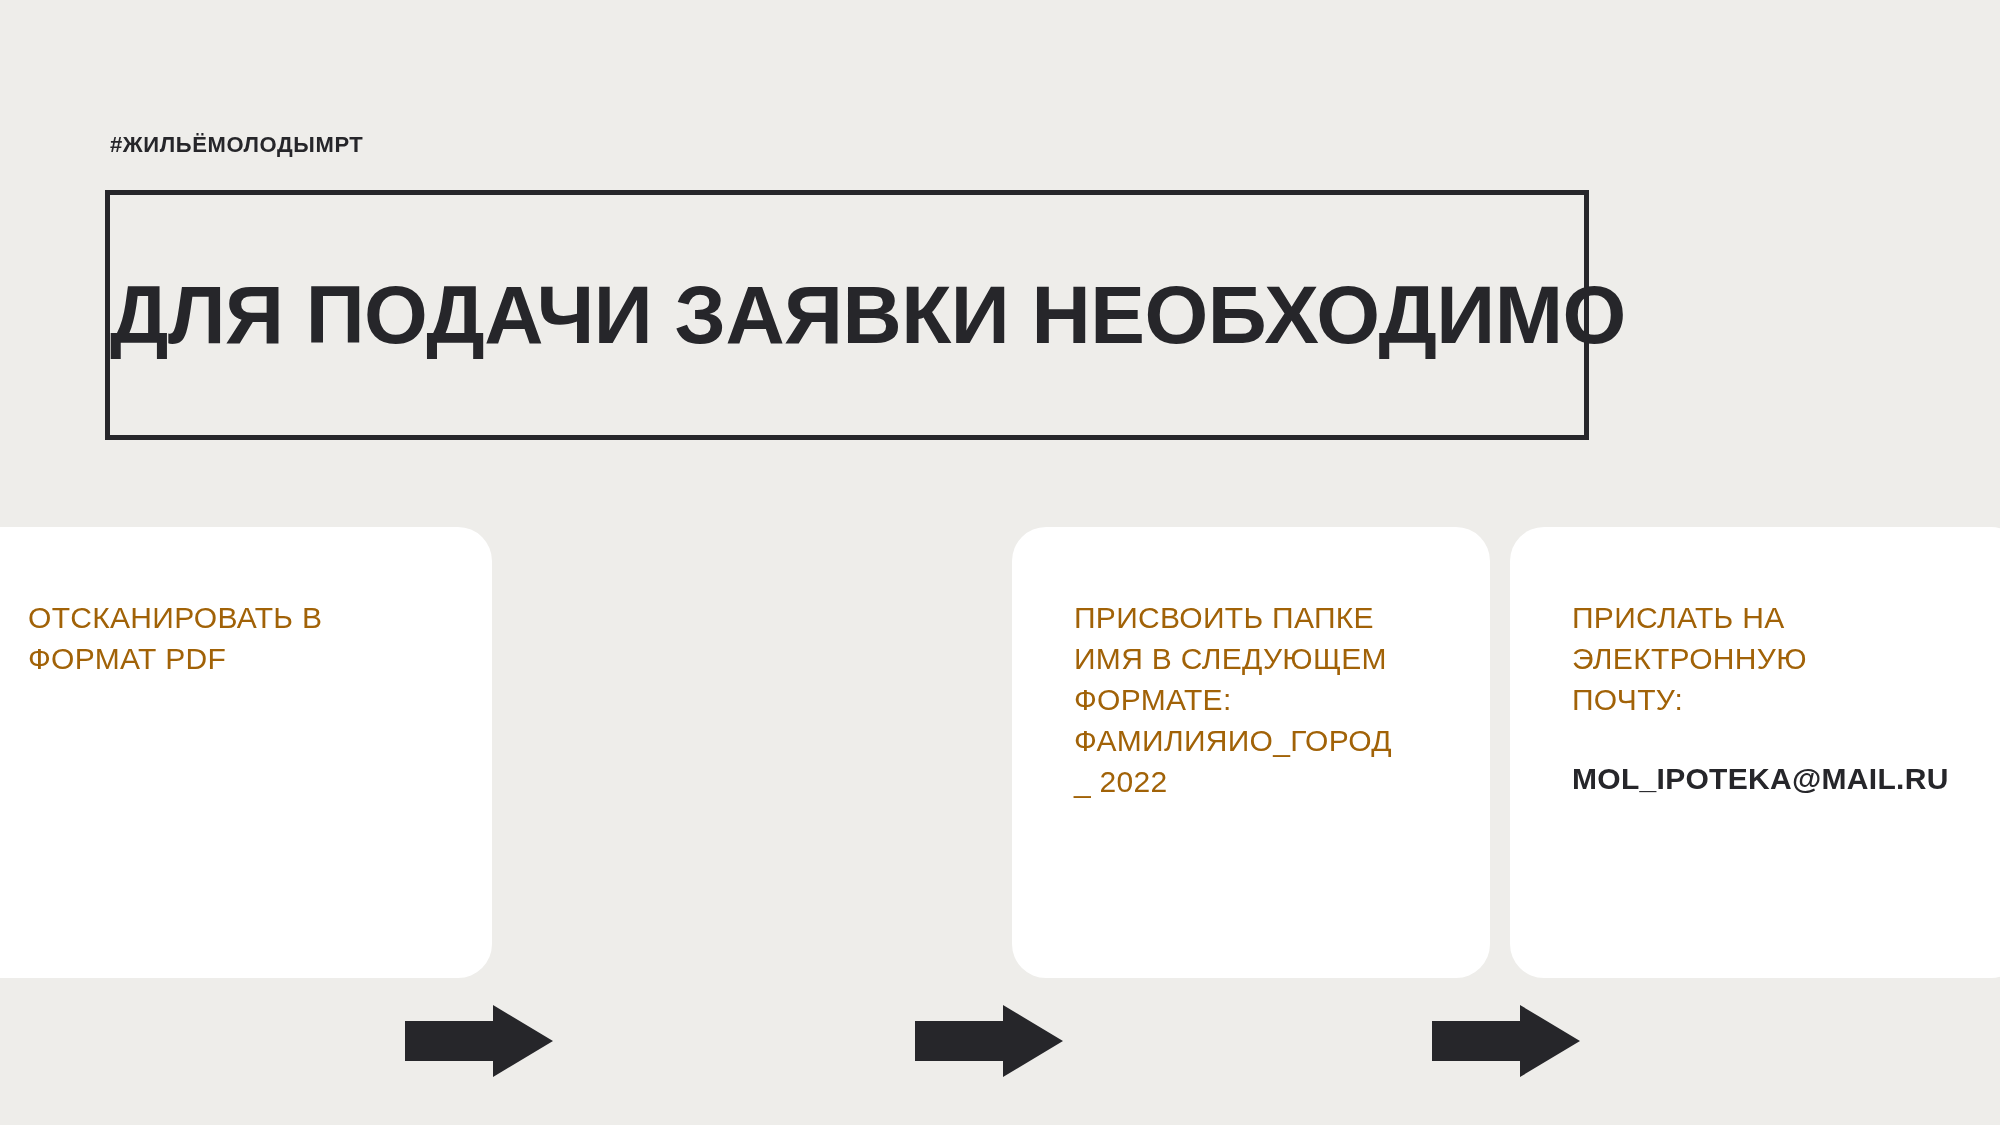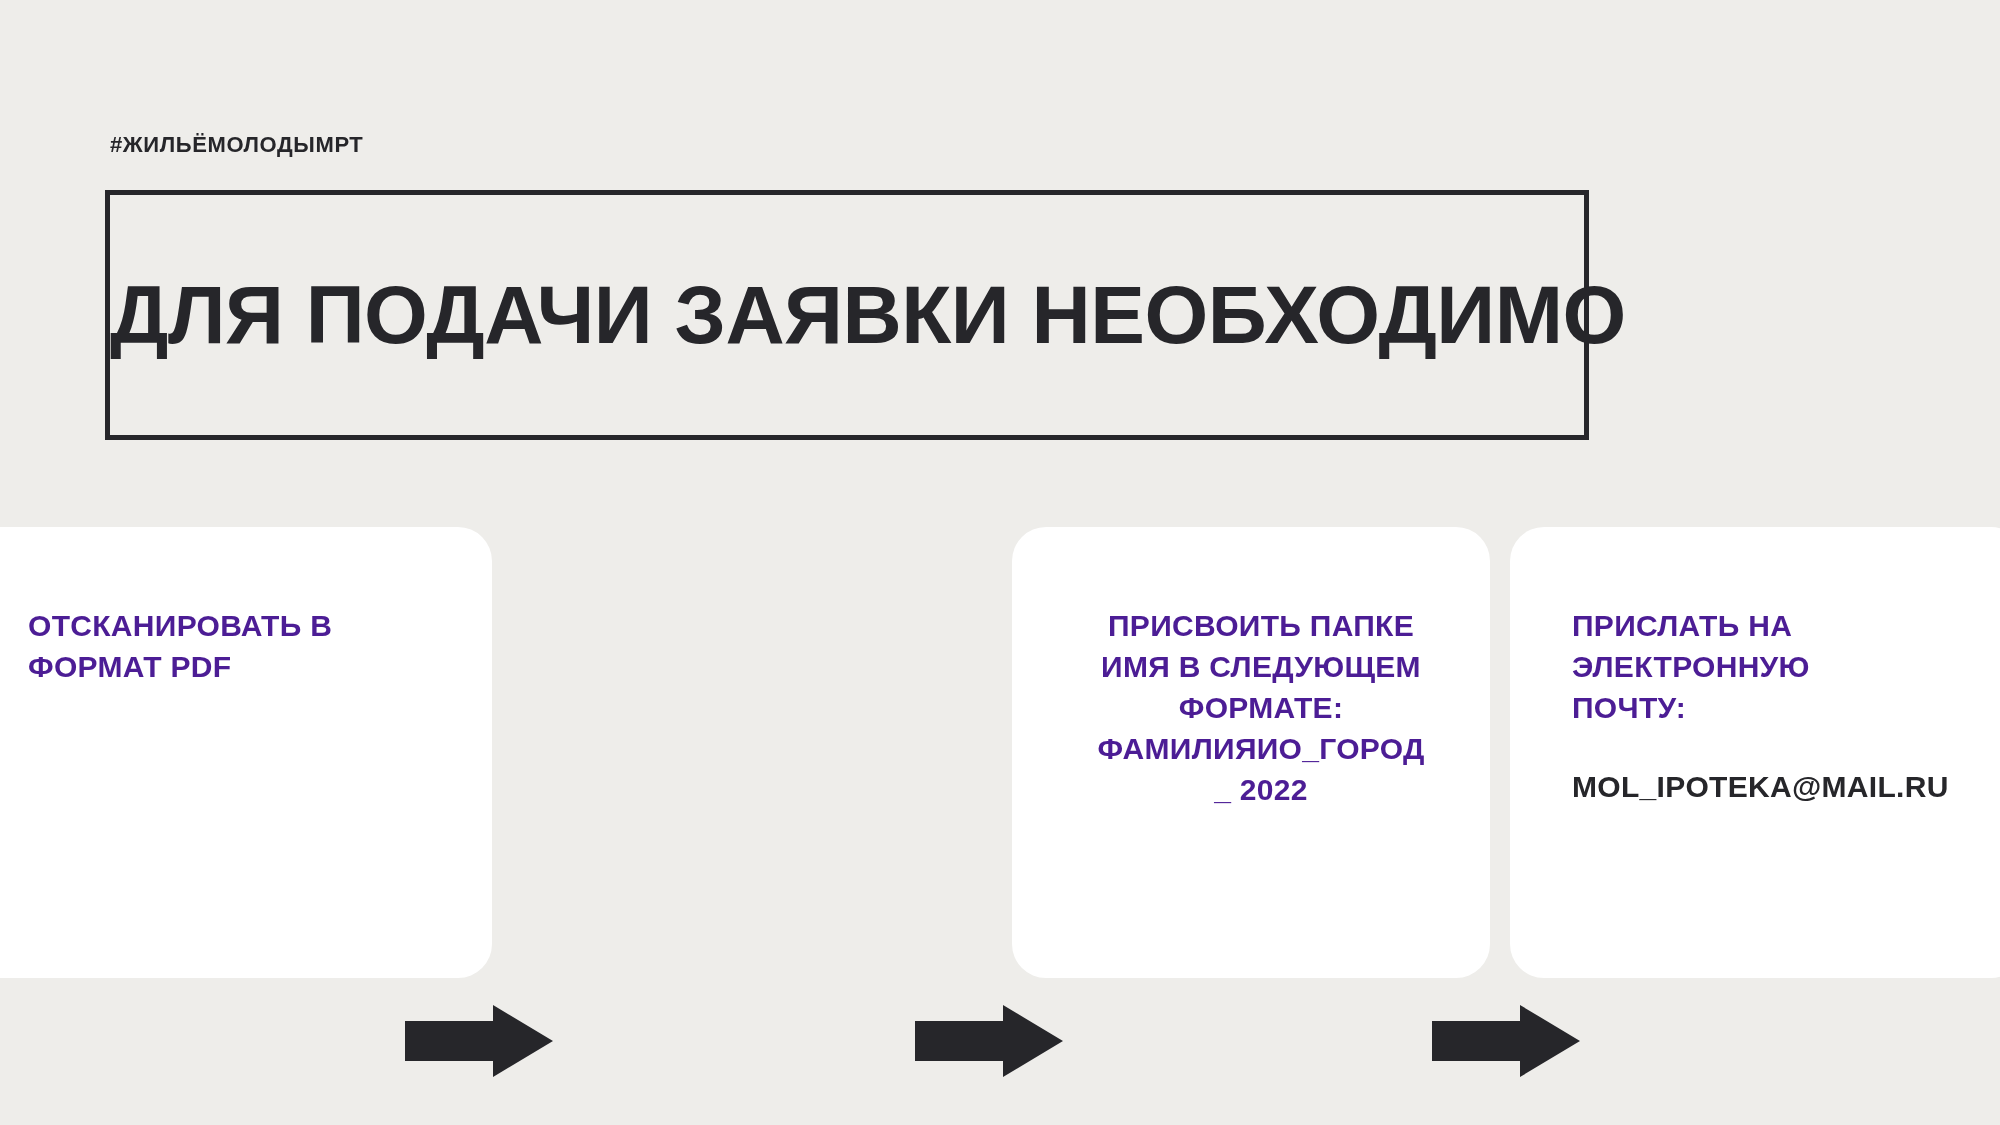--- a/index.html
+++ b/index.html
@@ -55,31 +55,30 @@
   .card {
     position:absolute;
     top:0;
     height:451px;
     background:#ffffff;
     border-radius:34px;
     padding:70px 42px 0 62px;
   }
   .card-1 { left:-40px; width:532px; padding-left:68px; }
   .card-2 { left:512px; width:478px; }
-  .card-3 { left:1012px; width:478px;text-align:center; }
+  .card-3 { left:1012px; width:478px; }
   .card-4 { left:1510px; width:515px; padding-right:20px; }
 
   .card-text {
     font-size:30px;
-    font-weight:bold;
+    font-weight:normal;
     line-height:1.37;
     letter-spacing:0.3px;
-    color:#4c1d95;
+    color:#a16207;
     white-space:pre-line;
-    margin-top:8px;
   }
   .card-email {
     margin-top:42px;
     font-size:30px;
     font-weight:bold;
     letter-spacing:0.3px;
     color:#26262a;
     white-space:nowrap;
   }
 

